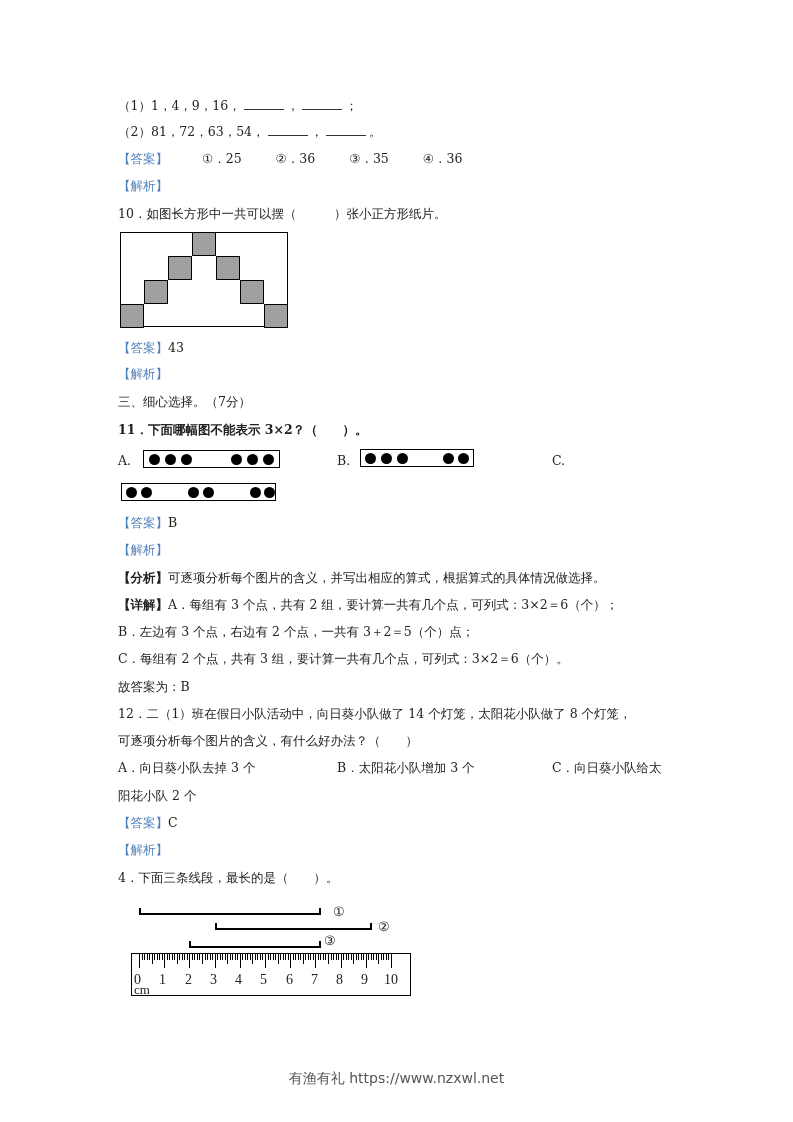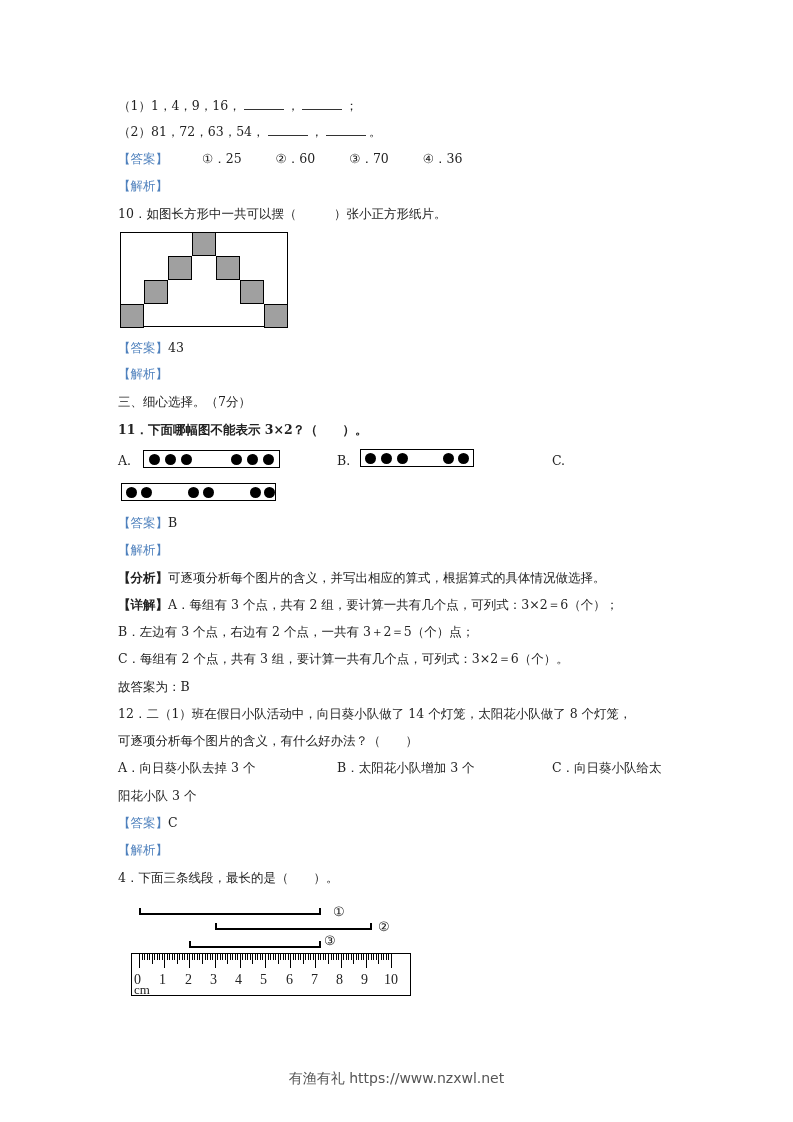--- a/index.html
+++ b/index.html
@@ -26,22 +26,22 @@
 
 <div class="line" style="top:98px;">
   <span>（1）1，4，9，16，</span><span class="blank"></span><span>，</span><span class="blank"></span><span>；</span>
 </div>
 <div class="line" style="top:124px;">
   <span>（2）81，72，63，54，</span><span class="blank"></span><span>，</span><span class="blank"></span><span>。</span>
 </div>
 <div class="line" style="top:151px;">
   <span class="tag">【答案】</span>
   <span class="ans-item">①．25</span>
-  <span class="ans-item">②．60</span>
-  <span class="ans-item">③．70</span>
+  <span class="ans-item">②．36</span>
+  <span class="ans-item">③．35</span>
   <span class="ans-item">④．36</span>
 </div>
 <div class="line tag" style="top:178px;">【解析】</div>
 
 <div class="line" style="top:206px;">10．如图长方形中一共可以摆（　　　）张小正方形纸片。</div>
 <div class="grid-fig">
   <div class="sq" style="left:-1px; top:71px;"></div>
   <div class="sq" style="left:23px; top:47px;"></div>
   <div class="sq" style="left:47px; top:23px;"></div>
   <div class="sq" style="left:71px; top:-1px;"></div>
@@ -99,21 +99,21 @@
 </div>
 <div class="line" style="top:624px;">B．左边有 3 个点，右边有 2 个点，一共有 3＋2＝5（个）点；</div>
 <div class="line" style="top:651px;">C．每组有 2 个点，共有 3 组，要计算一共有几个点，可列式：3×2＝6（个）。</div>
 <div class="line" style="top:679px;">故答案为：B</div>
 
 <div class="line" style="top:706px;">12．二（1）班在假日小队活动中，向日葵小队做了 14 个灯笼，太阳花小队做了 8 个灯笼，</div>
 <div class="line" style="top:733px;">可逐项分析每个图片的含义，有什么好办法？（　　）</div>
 <div class="line" style="top:760px;">A．向日葵小队去掉 3 个</div>
 <div class="line" style="top:760px; left:337px;">B．太阳花小队增加 3 个</div>
 <div class="line" style="top:760px; left:552px;">C．向日葵小队给太</div>
-<div class="line" style="top:788px;">阳花小队 3 个</div>
+<div class="line" style="top:788px;">阳花小队 2 个</div>
 <div class="line" style="top:815px;">
   <span class="tag">【答案】</span><span>C</span>
 </div>
 <div class="line tag" style="top:842px;">【解析】</div>
 
 <div class="line" style="top:870px;">4．下面三条线段，最长的是（　　）。</div>
 
 <div class="seg" style="left:139px; top:908px; width:182px;"></div>
 <div class="circ" style="left:333px; top:904px;">①</div>
 <div class="seg" style="left:215px; top:923px; width:157px;"></div>

